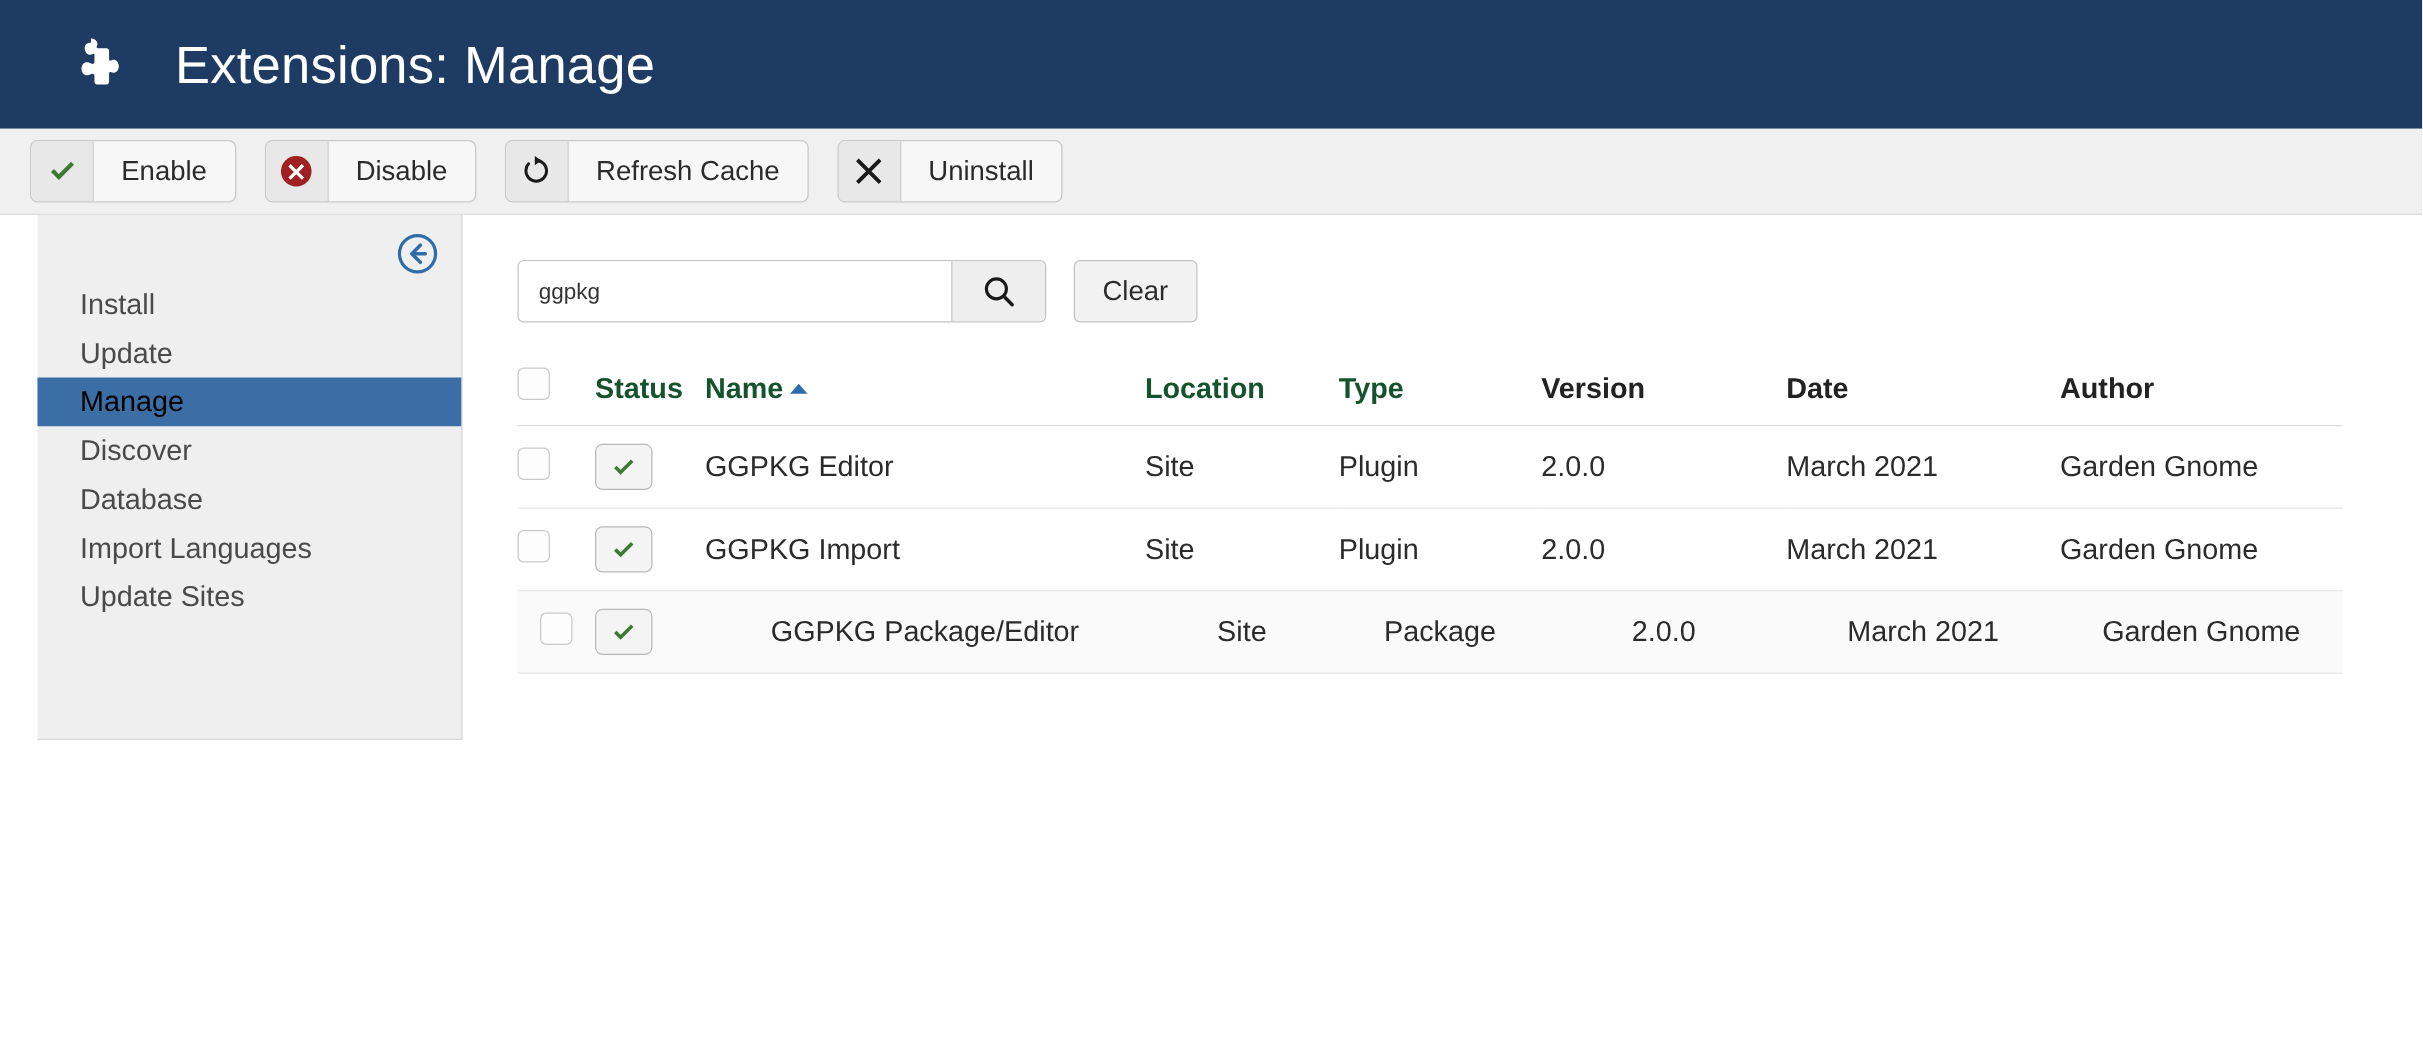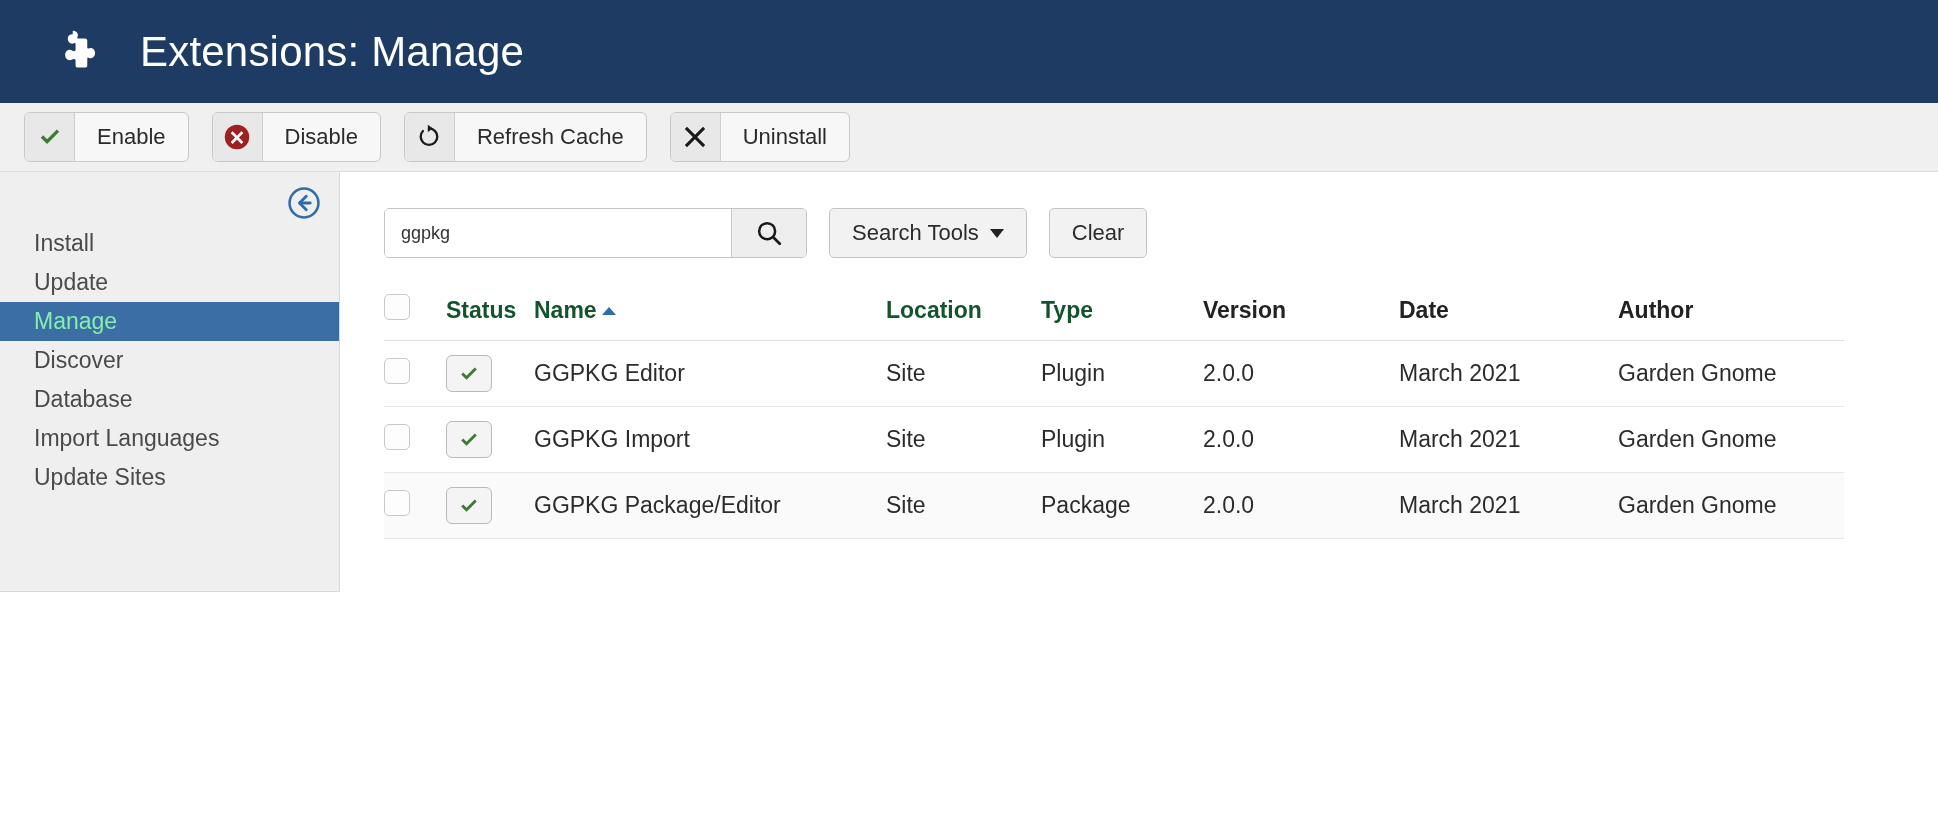--- a/index.html
+++ b/index.html
@@ -61,21 +61,21 @@
   .tb-label {
     display: flex;
     align-items: center;
     padding: 0 22px;
     font-size: 22px;
     color: #2b2b2b;
     white-space: nowrap;
   }
 
   
-  .body-wrap { display: flex; height: 660px; }
+  .body-wrap { display: flex; height: 660px; padding-left: 30px; }
 
   .sidebar {
     width: 340px;
     flex: 0 0 340px;
     background: #efefef;
     border-right: 1px solid #d8d8d8;
     border-bottom: 1px solid #d8d8d8;
     height: 420px;
     position: relative;
     padding-top: 8px;
@@ -92,21 +92,21 @@
     height: 39px;
     display: flex;
     align-items: center;
     padding-left: 34px;
     font-size: 23px;
     color: #4a4a4a;
     cursor: pointer;
   }
   .side-item.active {
     background: #3a6ea5;
-    color: #86efac;
+    color: #000000;
   }
 
   
   .main { flex: 1 1 auto; padding: 36px 0 0 44px; background:#fff; }
 
   .searchrow { display: flex; align-items: center; gap: 22px; }
   .search-box {
     display: flex;
     height: 50px;
     border: 1px solid #c4c4c4;
@@ -165,21 +165,21 @@
   }
   th.sortable { color: #14532d; cursor: pointer; }
   th.plain { color: #222222; }
   table.ext td {
     font-size: 23px;
     color: #2b2b2b;
     padding: 14px 0;
     border-bottom: 1px solid #e6e6e6;
     white-space: nowrap;
   }
-  tr.alt td { background: #fafafa; }
+  tr.alt td { background: #fafafa; text-align: center; }
 
   .cb {
     width: 26px; height: 26px;
     border: 1px solid #c9c9c9;
     border-radius: 5px;
     background: #fdfdfd;
     display: inline-block;
     cursor: pointer;
   }
   .status-box {
@@ -304,24 +304,20 @@
         <div class="search-box">
           <input class="search-input" type="text" value="ggpkg" style="">
           <div class="search-go">
             <svg width="30" height="30" viewBox="0 0 24 24">
               <circle cx="10.5" cy="10.5" r="6.4" fill="none" stroke="#1a1a1a" stroke-width="2"></circle>
               <path d="M15.4 15.4l5.2 5.2" stroke="#1a1a1a" stroke-width="2.2" stroke-linecap="round"></path>
             </svg>
           </div>
         </div>
 
-        <button class="pill-btn">
-          <span>Search Tools</span>
-          <span class="caret"></span>
-        </button>
 
         <button class="pill-btn">
           <span>Clear</span>
         </button>
       </div>
 
       <table class="ext">
         <thead>
           <tr>
             <th class="c-chk">

